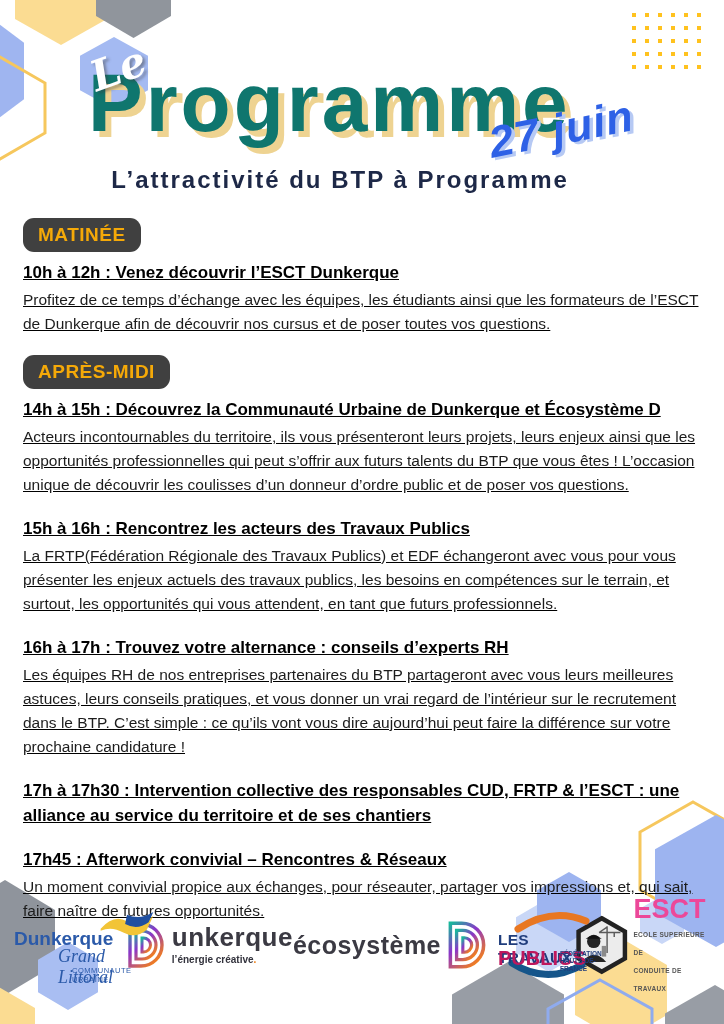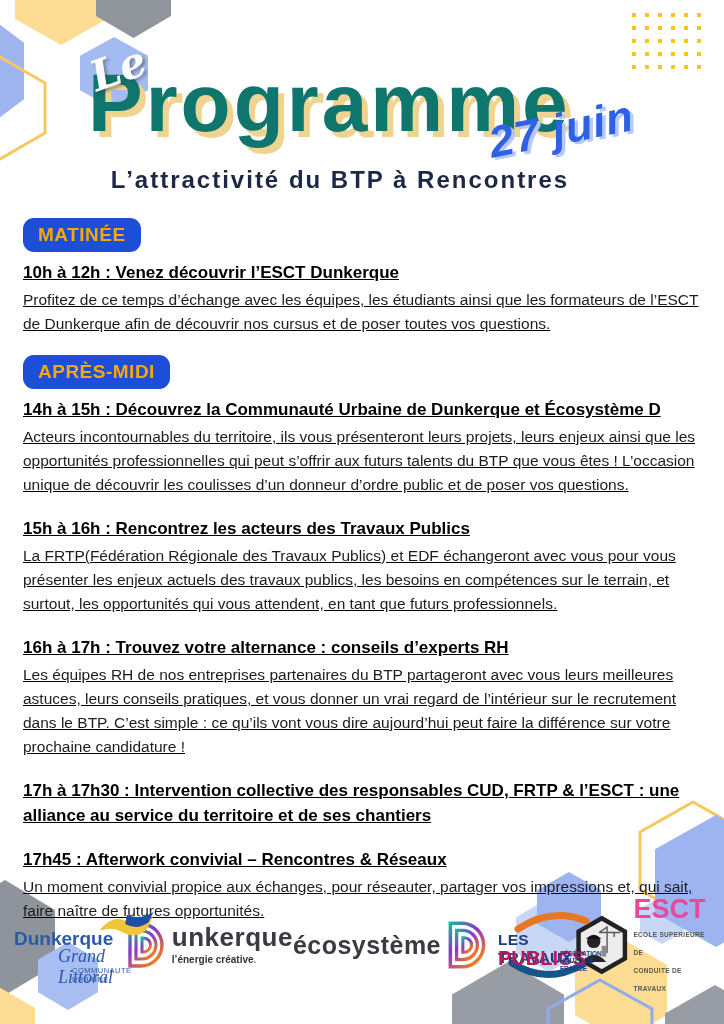--- a/index.html
+++ b/index.html
@@ -17,21 +17,21 @@
   .date{position:absolute;left:488px;top:104px;z-index:3;color:#2E61E6;font-weight:bold;
         font-style:italic;font-size:44px;transform:rotate(-11deg);letter-spacing:1px;
         text-shadow:3px 3px 0 #b6c9f4;}
   .subtitle{position:absolute;left:20px;top:166px;width:640px;text-align:center;z-index:2;
             color:#1D2847;font-weight:bold;font-size:24px;letter-spacing:2px;}
   .dots{position:absolute;left:632px;top:13px;z-index:1;display:grid;
         grid-template-columns:repeat(6,13px);grid-auto-rows:13px;}
   .dots i{display:block;width:4px;height:4px;background:#FFC21E;}
   
   .content{position:absolute;left:23px;top:218px;width:684px;z-index:2;}
-  .badge{display:inline-block;background:#1d4ed8;color:#F5A908;font-weight:bold;
+  .badge{display:inline-block;background:#404040;color:#F5A908;font-weight:bold;
          font-size:19px;letter-spacing:.5px;padding:6px 15px;border-radius:11px;margin:0 0 8px 0;}
   .item{margin-bottom:19px;text-decoration:underline;}
   .item h3{margin:0 0 3px 0;font-size:17px;line-height:25px;color:#000;font-weight:bold;}
   .item p{margin:0;font-size:15.5px;line-height:24px;color:#1c1c1c;}
   .item p:empty{display:none;}
   section{margin:0;}
   
   .footer{position:absolute;left:0;top:900px;width:724px;height:90px;z-index:2;
           display:flex;align-items:center;justify-content:space-between;padding:0 14px;box-sizing:border-box;}
   .logo{display:flex;align-items:center;}
@@ -112,21 +112,21 @@
       <i></i>
       <i></i>
       <i></i>
       <i></i>
       <i></i>
   </div>
 
   <div class="le">Le</div>
   <h1 class="title" style="margin:0">Programme</h1>
   <div class="date">27 juin</div>
-  <div class="subtitle">L’attractivité du BTP à Rencontres</div>
+  <div class="subtitle">L’attractivité du BTP à Programme</div>
 
   <div class="content">
 
     <section>
       <span class="badge">MATINÉE</span>
       <div class="item">
         <h3>10h à 12h : Venez découvrir l’ESCT Dunkerque</h3>
         <p>Profitez de ce temps d’échange avec les équipes, les étudiants ainsi que les formateurs de l’ESCT de Dunkerque afin de découvrir nos cursus et de poser toutes vos questions.</p>
       </div>
     </section>

